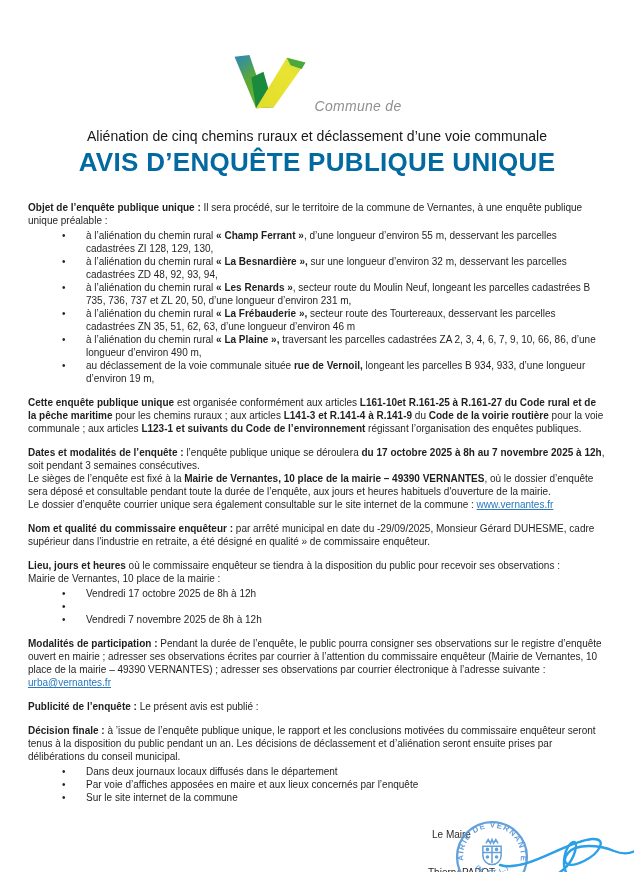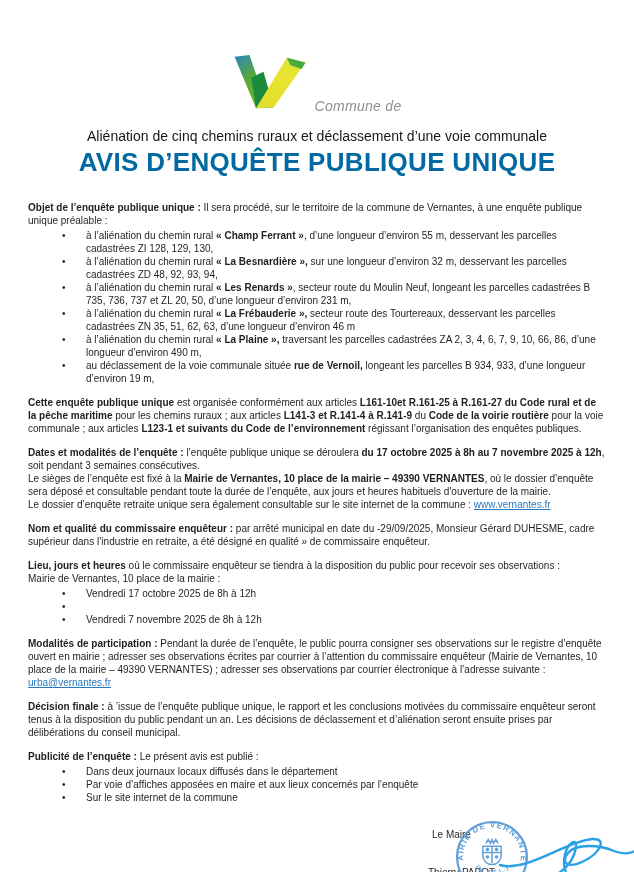--- a/index.html
+++ b/index.html
@@ -95,40 +95,40 @@
           <span class="li-text"><span>à l’aliénation du chemin rural </span><span class="b">« La Plaine »,</span><span> traversant les parcelles cadastrées ZA 2, 3, 4, 6, 7, 9, 10, 66, 86, d’une longueur d’environ 490 m,</span></span>
         </li>
         <li>
           <span class="bullet-dot">•</span>
           <span class="li-text"><span>au déclassement de la voie communale située </span><span class="b">rue de Vernoil,</span><span> longeant les parcelles B 934, 933, d’une longueur d’environ 19 m,</span></span>
         </li>
       </ul>
       <p class="para"><span class="b">Cette enquête publique unique</span><span> est organisée conformément aux articles </span><span class="b">L161-10et R.161-25 à R.161-27 du Code rural et de la pêche maritime</span><span> pour les chemins ruraux ; aux articles </span><span class="b">L141-3 et R.141-4 à R.141-9</span><span> du </span><span class="b">Code de la voirie routière</span><span> pour la voie communale ; aux articles </span><span class="b">L123-1 et suivants du Code de l’environnement</span><span> régissant l’organisation des enquêtes publiques.</span></p>
       <p class="para"><span class="b">Dates et modalités de l’enquête : </span><span>l’enquête publique unique se déroulera </span><span class="b">du 17 octobre 2025 à 8h au 7 novembre 2025 à 12h</span><span>, soit pendant 3 semaines consécutives.</span></p>
       <p class="para tight"><span>Le sièges de l’enquête est fixé à la </span><span class="b">Mairie de Vernantes, 10 place de la mairie – 49390 VERNANTES</span><span>, où le dossier d’enquête sera déposé et consultable pendant toute la durée de l’enquête, aux jours et heures habituels d'ouverture de la mairie.</span></p>
-      <p class="para tight"><span>Le dossier d’enquête retraite unique sera également consultable sur le site internet de la commune : </span><a class="link" href="#">www.vernantes.fr</a></p>
+      <p class="para tight"><span>Le dossier d’enquête courrier unique sera également consultable sur le site internet de la commune : </span><a class="link" href="#">www.vernantes.fr</a></p>
       <p class="para"><span class="b">Nom et qualité du commissaire enquêteur : </span><span>par arrêté municipal en date du -29/09/2025, Monsieur Gérard DUHESME, cadre supérieur dans l’industrie en retraite, a été désigné en qualité » de commissaire enquêteur.</span></p>
       <p class="para"><span class="b">Lieu, jours et heures</span><span> où le commissaire enquêteur se tiendra à la disposition du public pour recevoir ses observations :</span></p>
       <p class="para tight"><span>Mairie de Vernantes, 10 place de la mairie :</span></p>
       <ul class="bullets">
         <li>
           <span class="bullet-dot">•</span>
           <span class="li-text"><span>Vendredi 17 octobre 2025 de 8h à 12h</span></span>
         </li>
         <li>
           <span class="bullet-dot">•</span>
         </li>
         <li>
           <span class="bullet-dot">•</span>
           <span class="li-text"><span>Vendredi 7 novembre 2025 de 8h à 12h</span></span>
         </li>
       </ul>
       <p class="para"><span class="b">Modalités de participation : </span><span>Pendant la durée de l’enquête, le public pourra consigner ses observations sur le registre d’enquête ouvert en mairie ; adresser ses observations écrites par courrier à l’attention du commissaire enquêteur (Mairie de Vernantes, 10 place de la mairie – 49390 VERNANTES) ; adresser ses observations par courrier électronique à l’adresse suivante : </span><a class="link" href="#">urba@vernantes.fr</a></p>
+      <p class="para"><span class="b">Publicité de l’enquête : </span><span>Le présent avis est publié :</span></p>
       <p class="para"><span class="b">Décision finale : </span><span>à ’issue de l’enquête publique unique, le rapport et les conclusions motivées du commissaire enquêteur seront tenus à la disposition du public pendant un an. Les décisions de déclassement et d’aliénation seront ensuite prises par délibérations du conseil municipal.</span></p>
-      <p class="para"><span class="b">Publicité de l’enquête : </span><span>Le présent avis est publié :</span></p>
       <ul class="bullets">
         <li>
           <span class="bullet-dot">•</span>
           <span class="li-text"><span>Dans deux journaux locaux diffusés dans le département</span></span>
         </li>
         <li>
           <span class="bullet-dot">•</span>
           <span class="li-text"><span>Par voie d’affiches apposées en maire et aux lieux concernés par l’enquête</span></span>
         </li>
         <li>

